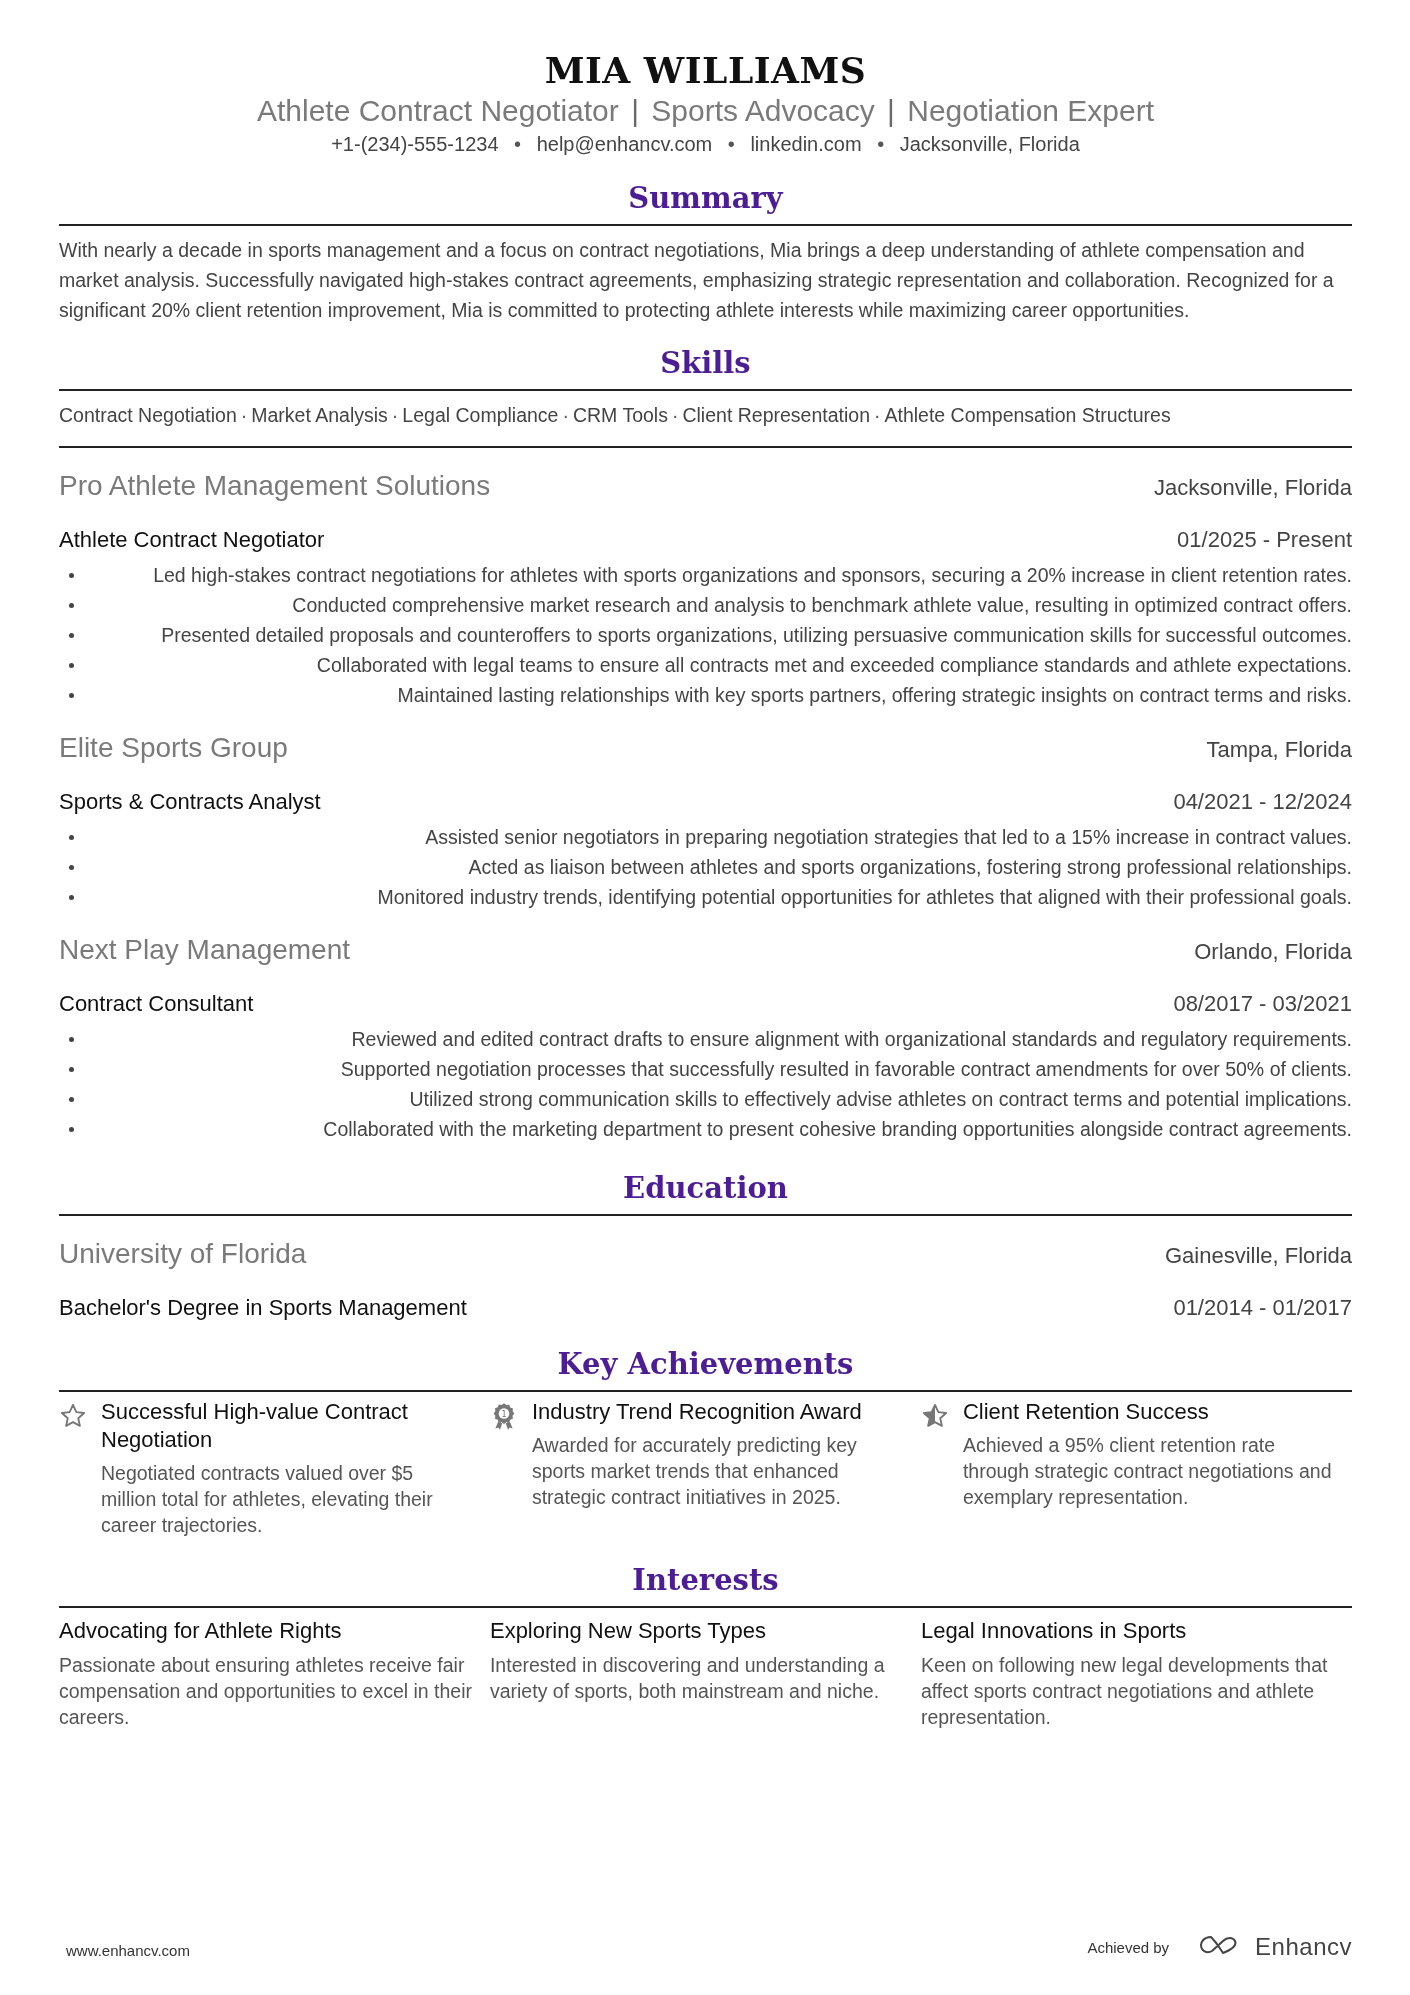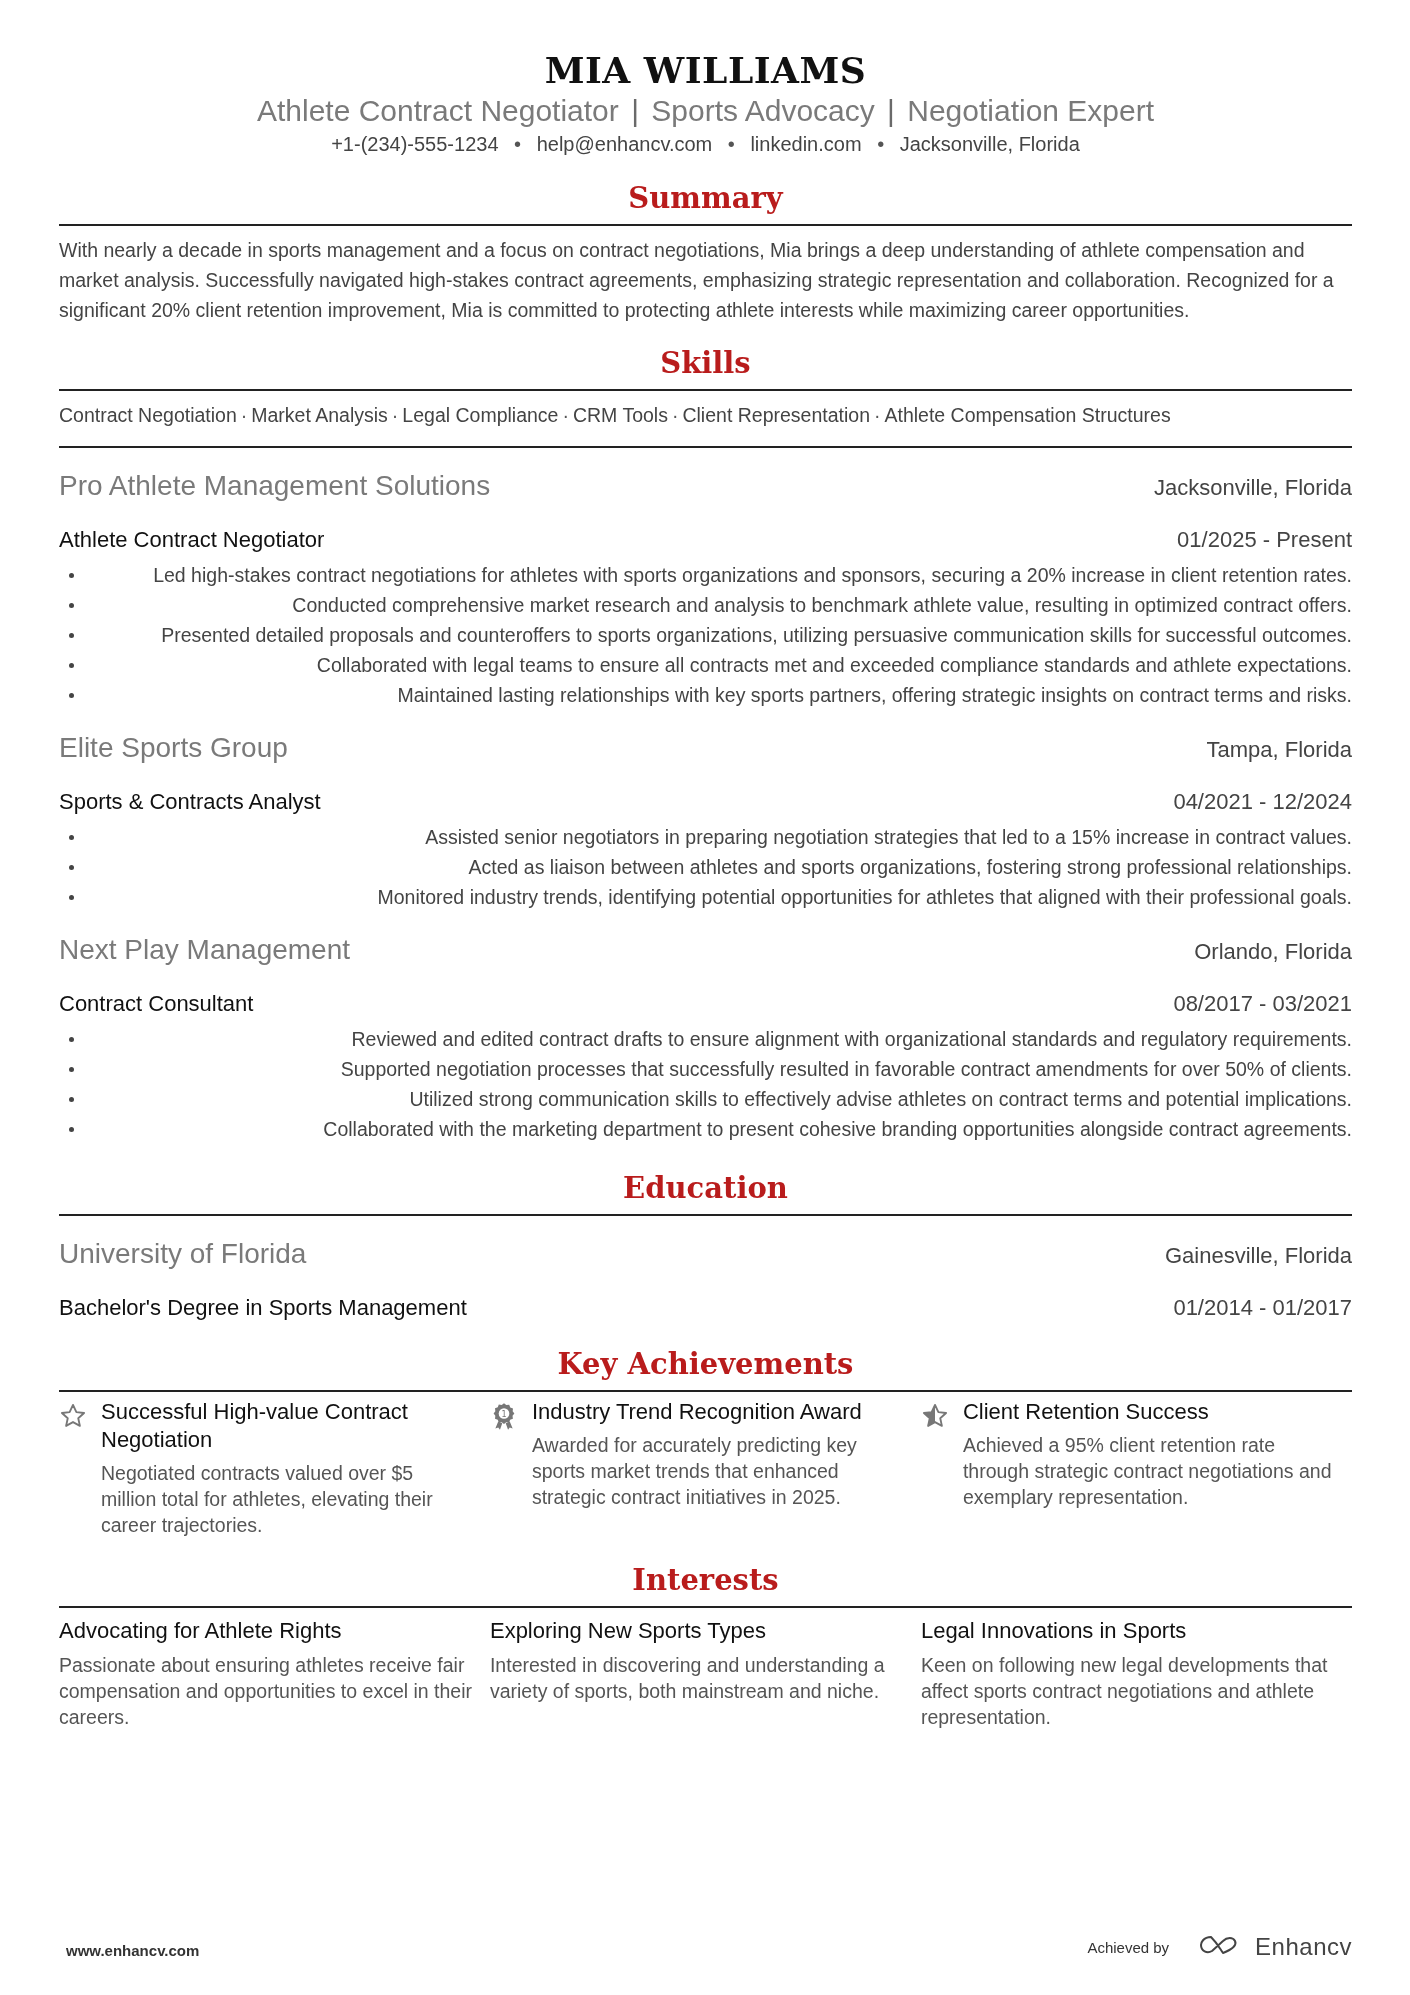--- a/index.html
+++ b/index.html
@@ -40,21 +40,21 @@
       line-height: 28px;
       margin-top: 0px;
     }
     .contacts .dot { padding: 0 10px; color: #555; }
 
     
     .section-title {
       font-family: "DejaVu Serif", "Liberation Serif", serif;
       font-size: 29px;
       font-weight: bold;
-      color: #b91c1c;
+      color: #4c1d95;
       text-align: center;
       line-height: 36px;
     }
     .section-rule {
       height: 2px;
       background: #222;
       margin-top: 8px;
     }
     .summary-text {
       font-size: 19.5px;
@@ -170,21 +170,20 @@
       margin-top: 6px;
     }
 
     
     .footer-left {
       position: absolute;
       left: 66px;
       top: 1942px;
       font-size: 15px;
       color: #333;
-      font-weight: bold;
     }
     .footer-right {
       position: absolute;
       right: 58px;
       top: 1933px;
       display: flex;
       align-items: center;
       gap: 14px;
     }
     .powered { font-size: 15px; color: #333; margin-right: 14px; }

